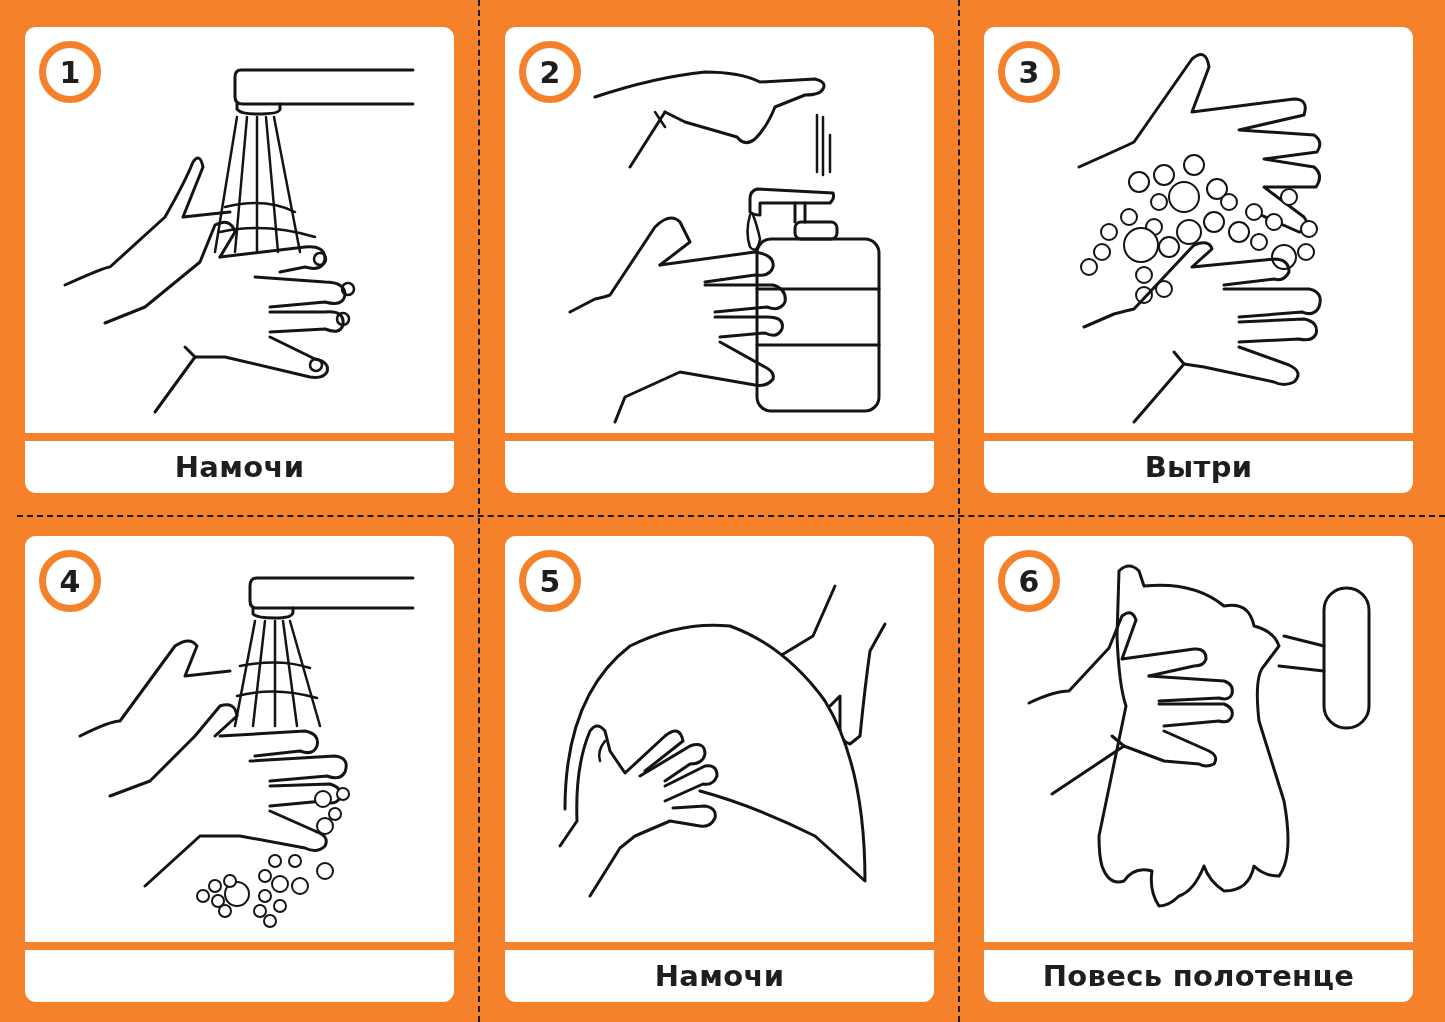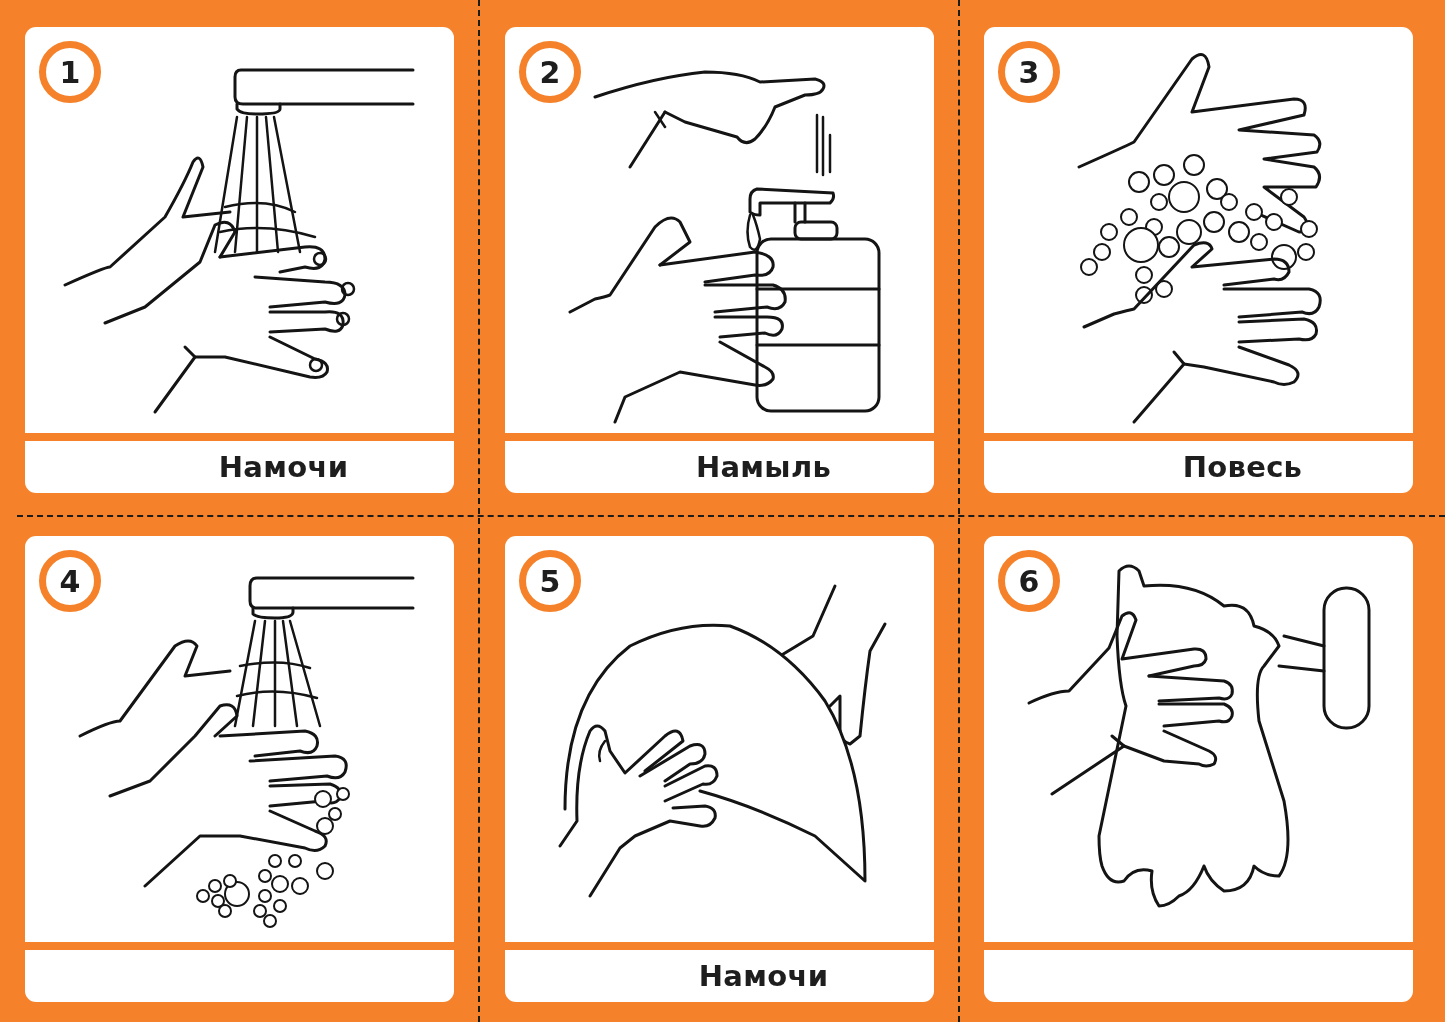--- a/index.html
+++ b/index.html
@@ -23,21 +23,21 @@
     .card .art {
       position: absolute; left: 0; top: 0; width: 429px; height: 406px;
     }
     .card .sep {
       position: absolute; left: 0; top: 406px; width: 429px; height: 8px;
       background: #F5822A;
     }
     .card .label {
       position: absolute; left: 0; top: 414px; width: 429px; height: 52px;
       display: flex; align-items: center; justify-content: center;
-      font-weight: bold; font-size: 29px; color: #1e1e1e; letter-spacing: 0.3px; padding-left: 44px;
+      font-weight: bold; font-size: 29px; color: #1e1e1e; letter-spacing: 0.3px;
     }
     .badge {
       position: absolute; left: 14px; top: 14px; width: 48px; height: 48px;
       border: 7px solid #F5822A; border-radius: 50%; background: #fff;
       display: flex; align-items: center; justify-content: center;
       font-weight: bold; font-size: 30px; color: #1e1e1e;
     }
     svg { overflow: visible; }
     .ln { fill: none; stroke: #141414; stroke-width: 3; stroke-linecap: round; stroke-linejoin: round; }
     .ln2 { fill: none; stroke: #141414; stroke-width: 2.5; stroke-linecap: round; stroke-linejoin: round; }
@@ -106,21 +106,20 @@
 
       <path class="ln" d="M65,285 L90,272 Q100,270 105,268 L150,200 Q165,185 175,195 L185,215 L155,238"></path>
       <path class="ln" d="M155,238 L250,225 Q270,228 268,240 Q265,250 250,248 L200,255"></path>
       <path class="ln" d="M200,258 L268,258 Q282,262 280,275 Q275,285 262,280 L210,285"></path>
       <path class="ln" d="M210,290 L262,290 Q280,290 277,302 Q272,312 260,306 L215,310"></path>
       <path class="ln" d="M215,315 L260,340 Q270,345 268,352 Q262,360 250,358 L175,345 L120,370 L110,395"></path>
     </svg>
   </div>
   <div class="badge">2</div>
   <div class="sep"></div>
-  <div class="label">Намыль</div>
 </div>
 
 <div class="card" style="left:984px; top:27px;">
   <div class="art">
     <svg width="429" height="406" viewBox="0 0 429 406">
 
       <path class="ln" d="M95,140 Q140,120 150,115 L208,32 Q222,20 225,40 L208,85 L310,72 Q325,72 320,88 L255,103 L330,108 Q340,115 333,125 L280,132 L330,140 Q340,148 332,160 L280,160 L320,190 Q330,205 315,205 L270,185"></path>
 
       <g>
         <circle class="bub" cx="155" cy="155" r="10"></circle>
@@ -154,21 +153,21 @@
 
       <path class="ln" d="M100,300 L130,287 Q145,283 150,282 L210,218 Q225,212 228,222 L208,240 L290,232 Q305,232 305,245 Q300,255 290,252 L240,258"></path>
       <path class="ln" d="M240,262 L325,262 Q340,265 335,280 Q330,290 318,285 L255,290"></path>
       <path class="ln" d="M255,295 L320,292 Q335,295 332,307 Q328,315 315,312 L255,315"></path>
       <path class="ln" d="M255,320 L305,338 Q320,345 310,355 Q300,360 290,355 L220,340 L200,337"></path>
       <path class="ln" d="M190,325 L200,337 L150,395"></path>
     </svg>
   </div>
   <div class="badge">3</div>
   <div class="sep"></div>
-  <div class="label">Повесь</div>
+  <div class="label">Вытри</div>
 </div>
 
 <div class="card" style="left:25px; top:536px;">
   <div class="art">
     <svg width="429" height="406" viewBox="0 0 429 406">
 
       <path class="ln" d="M388,42 L232,42 Q225,42 225,50 L225,65 Q225,72 232,72 L388,72"></path>
       <path class="ln" d="M228,72 L228,78 Q232,82 250,82 Q268,82 268,76 L268,72"></path>
       <path class="ln2" d="M230,85 L210,190"></path>
       <path class="ln2" d="M240,85 L228,190"></path>
@@ -245,13 +244,14 @@
 
       <path class="ln" d="M45,167 Q70,155 85,155 L125,112 L138,80 Q148,72 152,84 L138,123 L210,113 Q222,112 222,123 Q220,130 210,130 L165,140"></path>
       <path class="ln" d="M165,140 L240,145 Q250,148 248,158 Q245,165 235,162 L175,165"></path>
       <path class="ln" d="M175,168 L240,168 Q250,172 248,180 Q245,188 235,185 L180,190"></path>
       <path class="ln" d="M180,195 L225,215 Q235,220 230,228 Q222,232 215,228 L180,225 L140,210"></path>
       <path class="ln" d="M128,200 L140,210 L68,258"></path>
     </svg>
   </div>
   <div class="badge">6</div>
   <div class="sep"></div>
+  <div class="label">Повесь полотенце</div>
 </div>
 
 </body></html>

